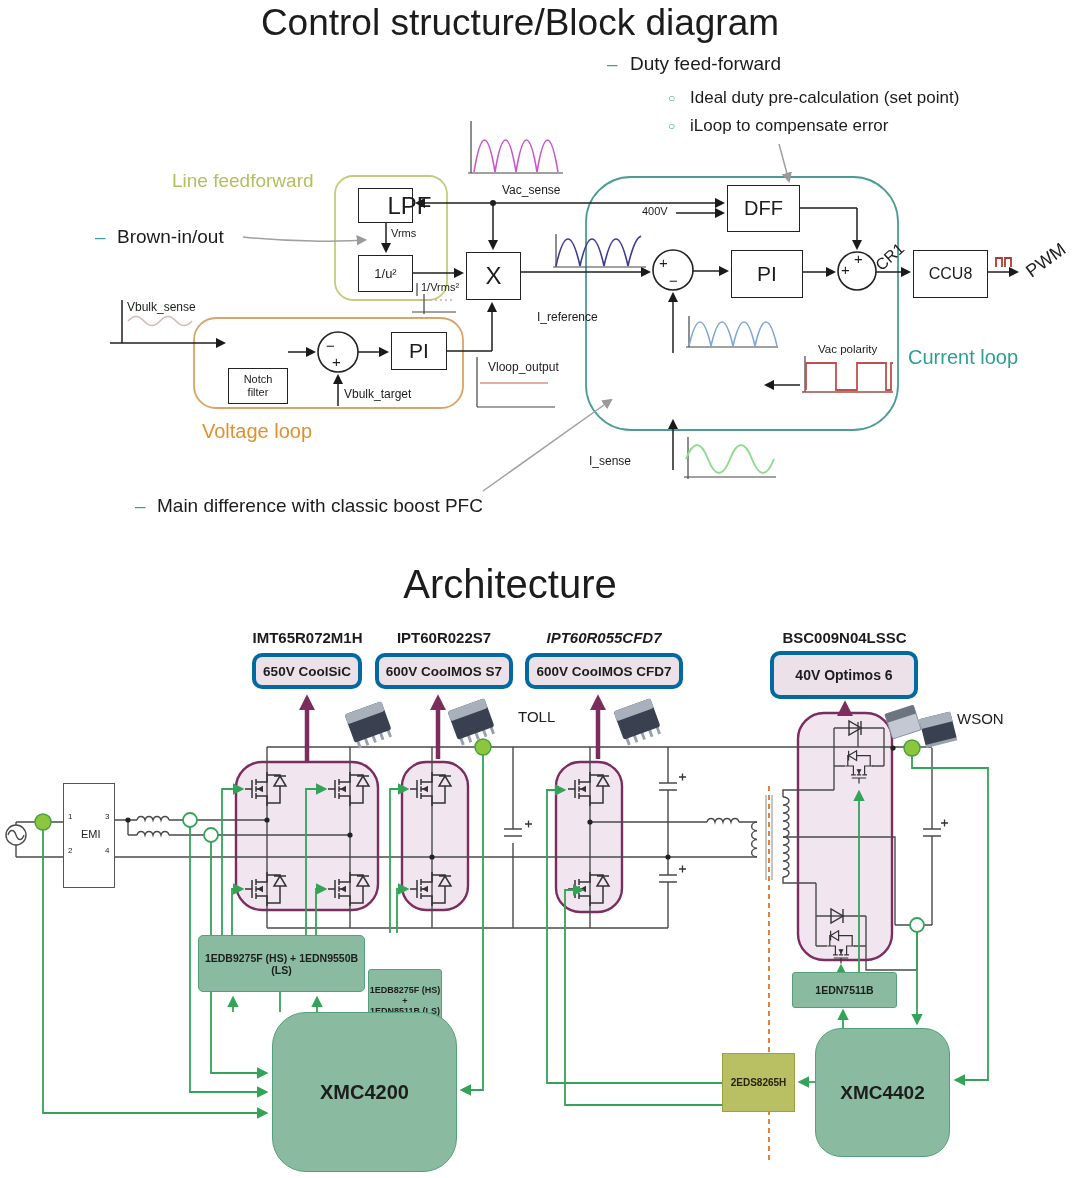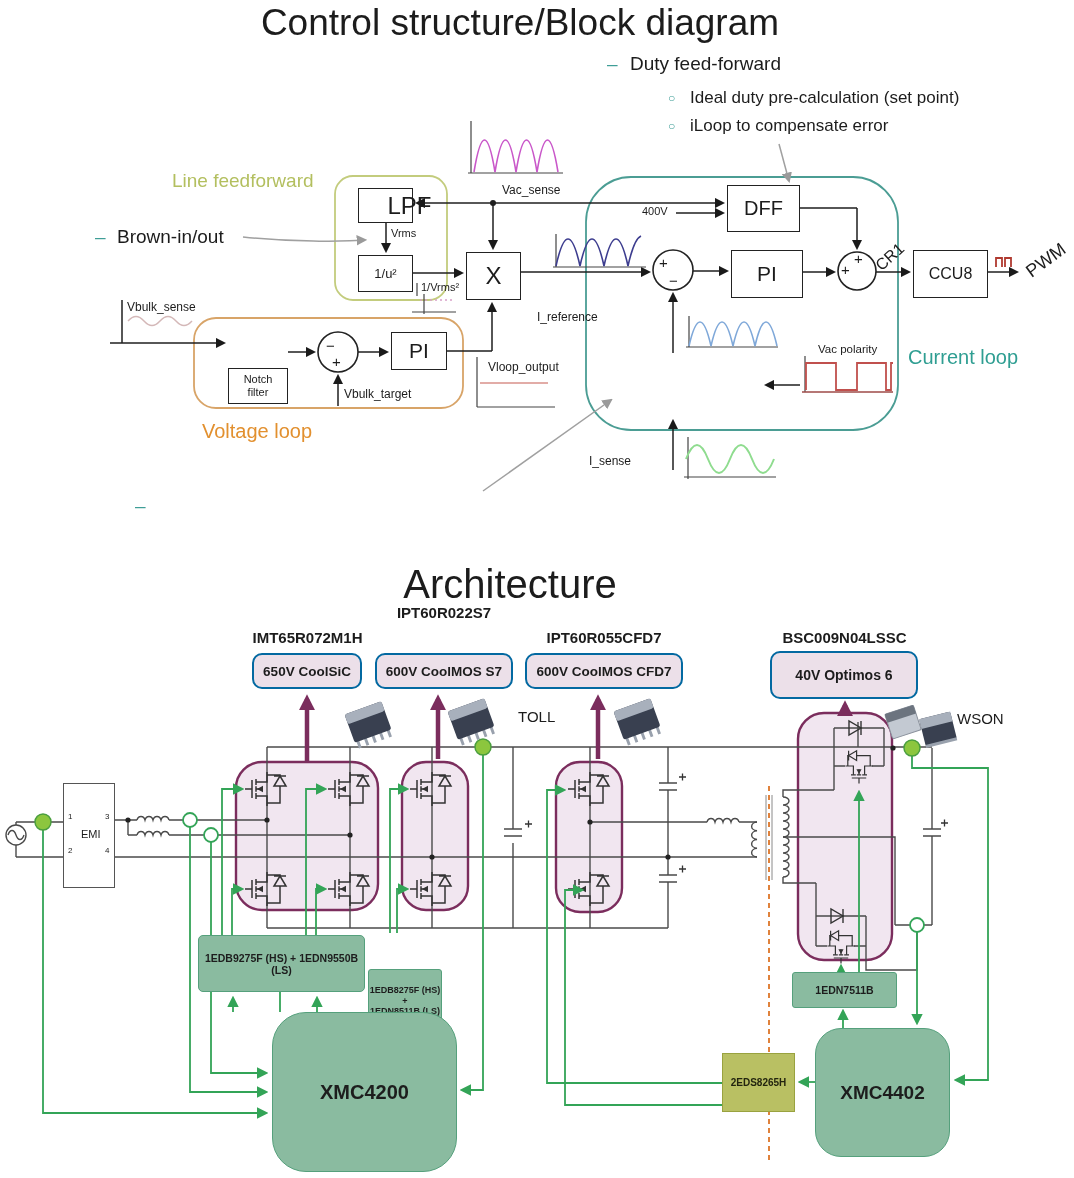--- a/index.html
+++ b/index.html
@@ -3,21 +3,21 @@
 <meta charset="utf-8">
 <style>
   html,body{margin:0;padding:0;background:#fff;}
   #canvas{position:relative;width:1074px;height:1178px;background:#fff;overflow:hidden;
           font-family:"Liberation Sans",sans-serif;color:#1c1c1c;}
   #wires{position:absolute;left:0;top:0;}
   .abs{position:absolute;}
   .lbl{position:absolute;white-space:nowrap;color:#1c1c1c;}
   .blk{position:absolute;background:#fff;border:1.6px solid #222;display:flex;align-items:center;
        justify-content:center;text-align:center;box-sizing:border-box;}
-  .badge{position:absolute;background:#ece0e9;border:2px solid #0369a1;border-radius:10px;
+  .badge{position:absolute;background:#ece0e9;border:4px solid #0369a1;border-radius:10px;
          display:flex;align-items:center;justify-content:center;font-weight:bold;box-sizing:border-box;}
   .gbox{position:absolute;background:#8abba0;border:1.5px solid #55a07c;display:flex;align-items:center;
         justify-content:center;text-align:center;font-weight:bold;box-sizing:border-box;color:#1d1d1d;}
   .part{position:absolute;font-weight:bold;font-size:15px;text-align:center;}
   .tealdash{color:#3f9e97;}
   .stack{display:flex;flex-direction:column;align-items:center;justify-content:center;line-height:1.2;margin-top:36px;}
 </style>
 </head>
 <body>
 
@@ -254,20 +254,21 @@
 
 <div class="lbl tealdash" style="left:607px;top:53px;font-size:19px;">–</div>
 <div class="lbl" style="left:630px;top:53px;font-size:19px;">Duty feed-forward</div>
 <div class="lbl tealdash" style="left:668px;top:91px;font-size:12px;">○</div>
 <div class="lbl" style="left:690px;top:88px;font-size:17px;">Ideal duty pre-calculation (set point)</div>
 <div class="lbl tealdash" style="left:668px;top:119px;font-size:12px;">○</div>
 <div class="lbl" style="left:690px;top:116px;font-size:17px;">iLoop to compensate error</div>
 <div class="lbl tealdash" style="left:95px;top:226px;font-size:19px;">–</div>
 <div class="lbl" style="left:117px;top:226px;font-size:19px;">Brown-in/out</div>
 <div class="lbl tealdash" style="left:135px;top:495px;font-size:19px;">–</div>
+<div class="lbl" style="left:157px;top:495px;font-size:19px;">Main difference with classic boost PFC</div>
 
 <div class="lbl" style="left:172px;top:146px;font-size:19px;color:#b3bf5f;margin-top:24px;">Line feedforward</div>
 <div class="lbl" style="left:202px;top:420px;font-size:20px;color:#e2902f;">Voltage loop</div>
 <div class="lbl" style="left:908px;top:346px;font-size:20px;color:#2f9e92;">Current loop</div>
 
 <div class="blk" style="left:358px;top:188px;width:55px;height:35px;font-size:24px;padding-left:48px;">LPF</div>
 <div class="blk" style="left:358px;top:255px;width:55px;height:37px;font-size:13px;">1/u²</div>
 <div class="blk" style="left:466px;top:252px;width:55px;height:48px;font-size:24px;">X</div>
 <div class="blk stack" style="left:228px;top:332px;width:60px;height:36px;font-size:11px;">
   <span>Notch</span>
@@ -294,22 +295,22 @@
 <div class="lbl" style="left:488px;top:360px;font-size:12px;">Vloop_output</div>
 <div class="lbl" style="left:642px;top:205px;font-size:11px;">400V</div>
 <div class="lbl" style="left:874px;top:248px;font-size:16px;transform:rotate(-42deg);">CR1</div>
 <div class="lbl" style="left:1024px;top:250px;font-size:18px;transform:rotate(-36deg);">PWM</div>
 <div class="lbl" style="left:818px;top:343px;font-size:11.5px;text-align:right;">Vac polarity</div>
 <div class="lbl" style="left:589px;top:454px;font-size:12px;">I_sense</div>
 
 <div class="lbl" style="left:350px;top:562px;width:320px;text-align:center;font-size:40px;">Architecture</div>
 
 <div class="part" style="left:250px;top:629px;width:115px;">IMT65R072M1H</div>
-<div class="part" style="left:384px;top:604px;width:120px;">IPT60R022S7</div>
-<div class="part" style="left:524px;top:629px;width:160px;">IPT60R055CFD7</div>
+<div class="part" style="left:384px;top:629px;width:120px;">IPT60R022S7</div>
+<div class="part" style="left:524px;top:629px;width:160px;font-style:italic;">IPT60R055CFD7</div>
 <div class="part" style="left:772px;top:629px;width:145px;">BSC009N04LSSC</div>
 
 <div class="badge" style="left:252px;top:653px;width:110px;height:36px;font-size:13.5px;">650V CoolSiC</div>
 <div class="badge" style="left:375px;top:653px;width:138px;height:36px;font-size:13.5px;">600V CoolMOS S7</div>
 <div class="badge" style="left:525px;top:653px;width:158px;height:36px;font-size:13.5px;">600V CoolMOS CFD7</div>
 <div class="badge" style="left:770px;top:651px;width:148px;height:48px;font-size:14px;">40V Optimos 6</div>
 
 <div class="lbl" style="left:518px;top:708px;font-size:15px;">TOLL</div>
 <div class="lbl" style="left:957px;top:710px;font-size:15px;">WSON</div>
 

